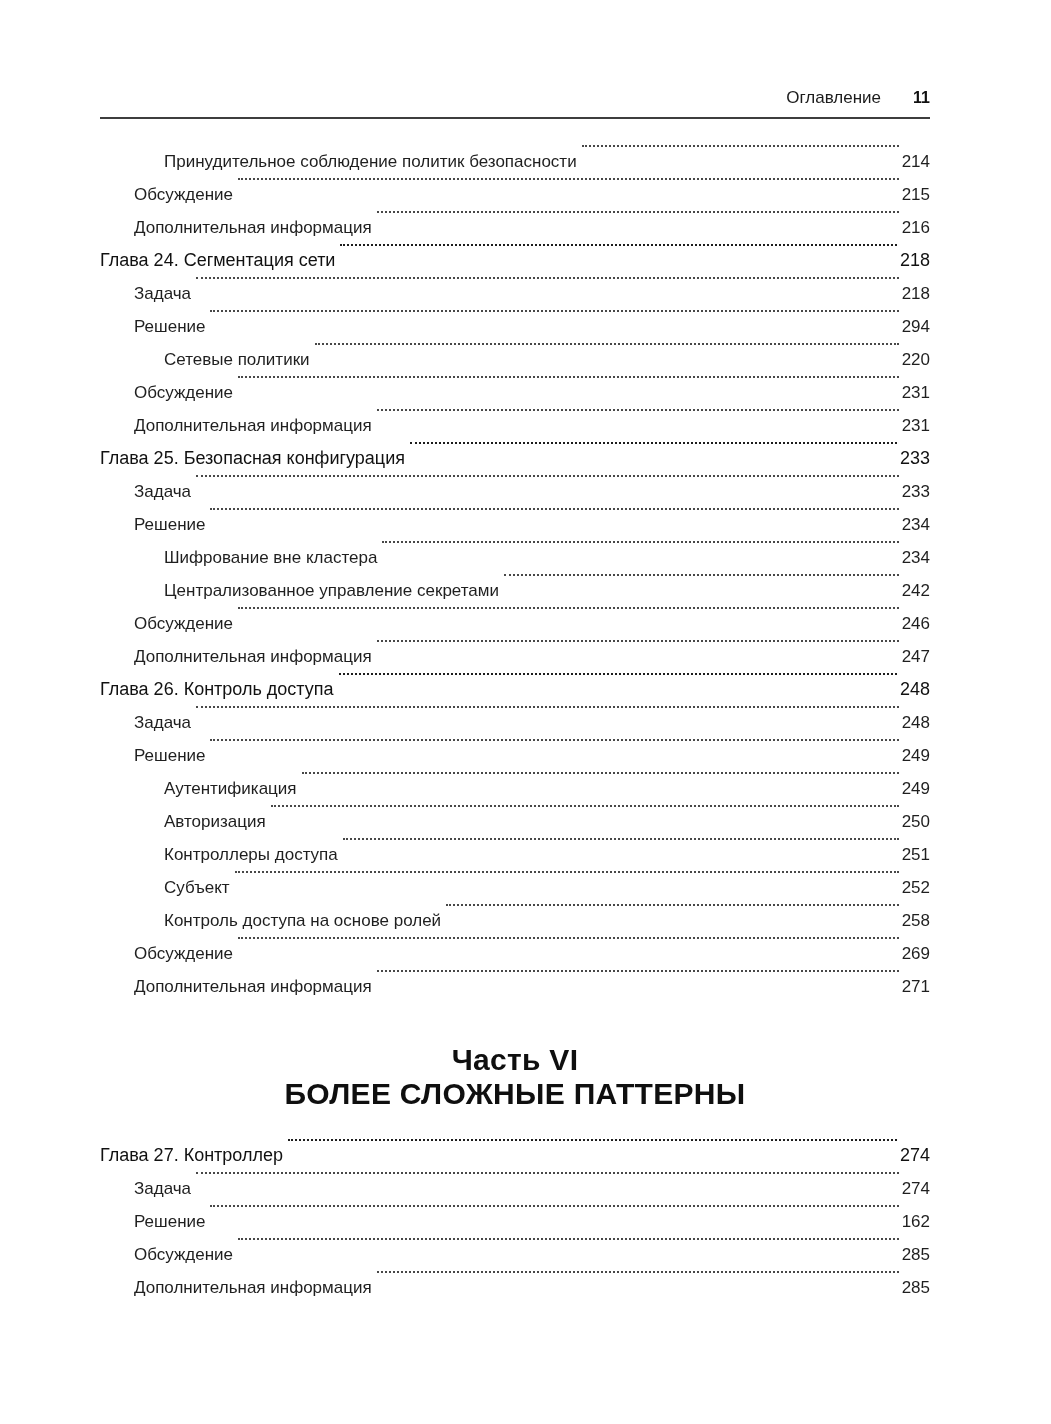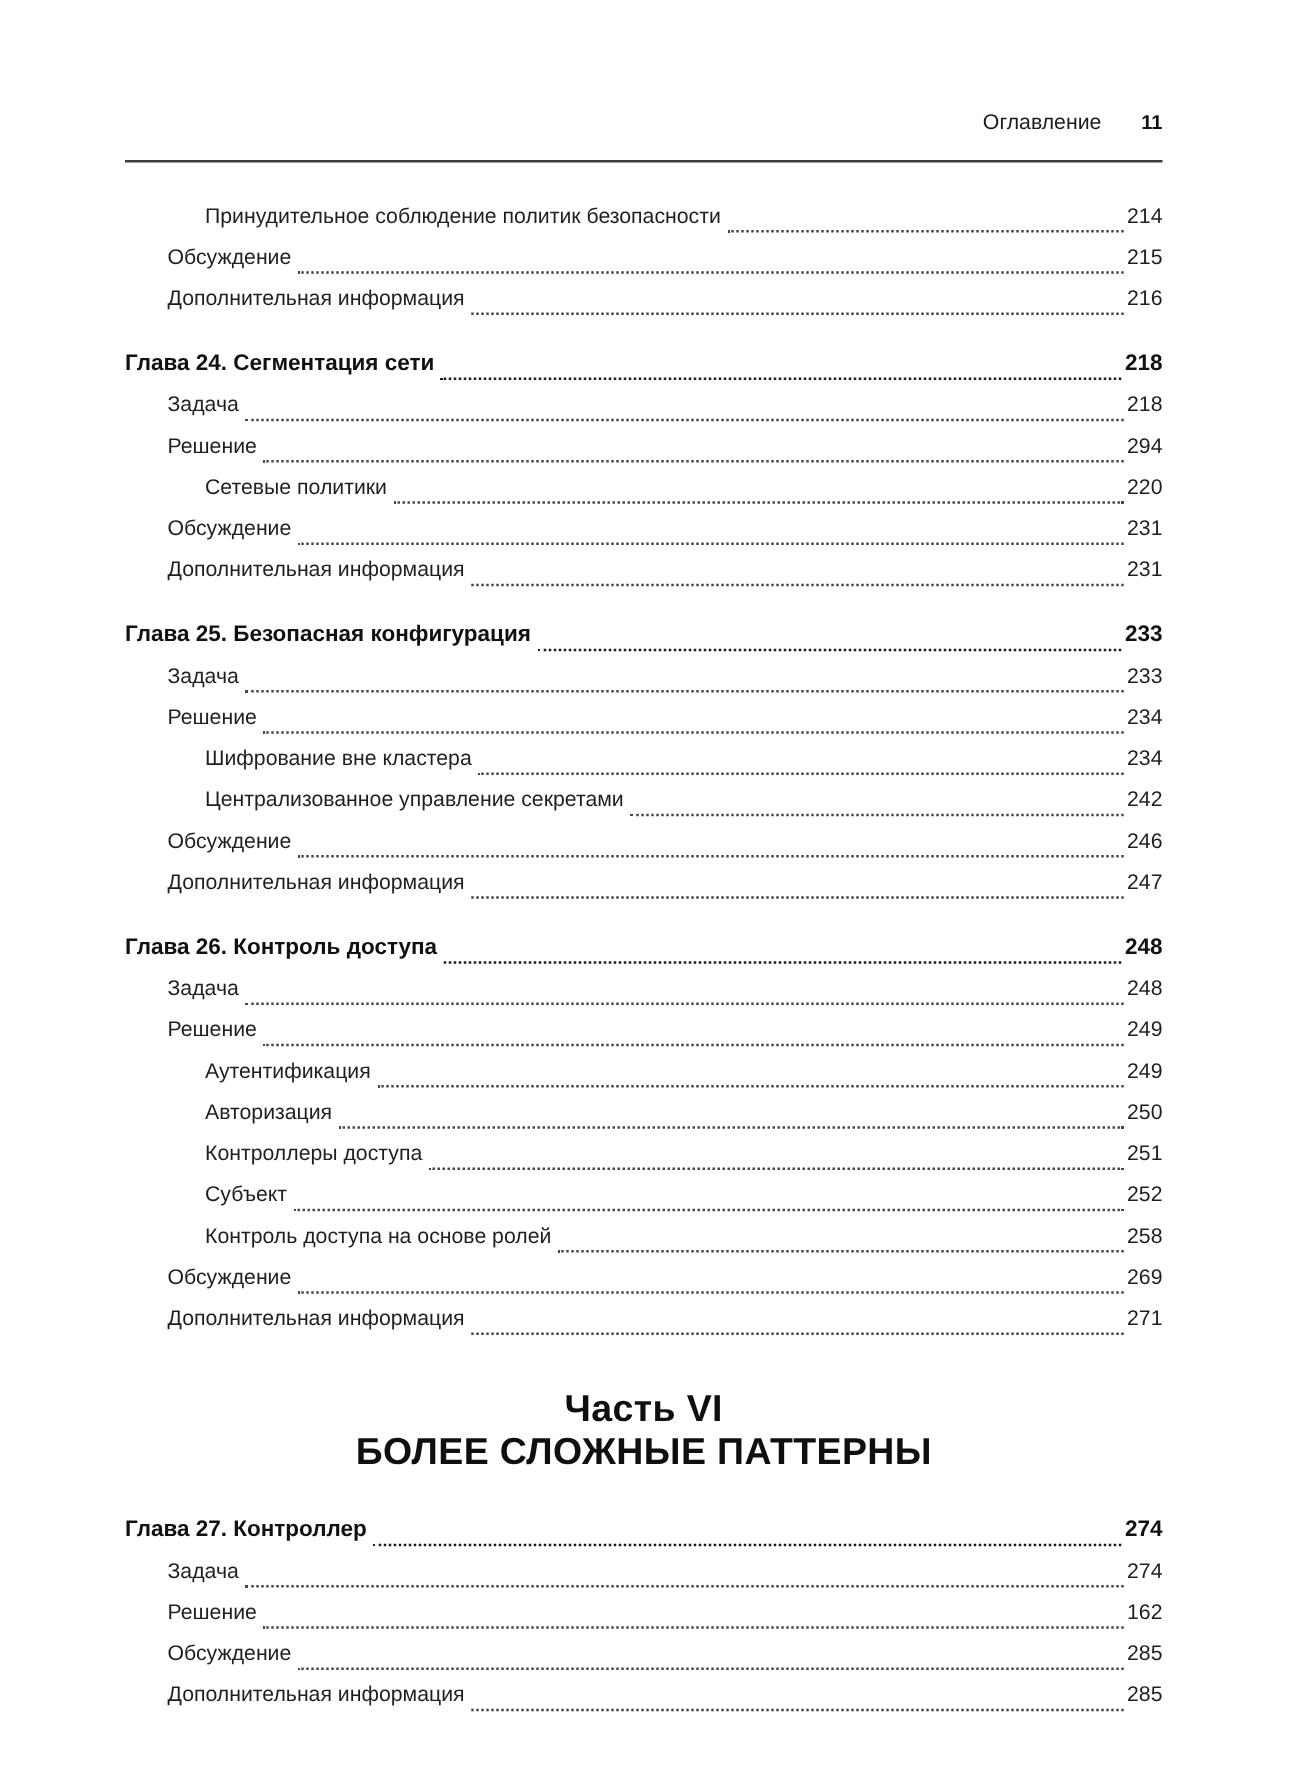--- a/index.html
+++ b/index.html
@@ -15,53 +15,52 @@
     width: 1051px;
     height: 1424px;
     background: #ffffff;
     padding: 88px 121px 0 100px;
   }
   .running-header {
     display: flex;
     justify-content: flex-end;
     align-items: baseline;
     gap: 32px;
-    padding-bottom: 20px;
+    padding-bottom: 9px;
   }
   .running-header .label {
     font-size: 17px;
     color: #1c1c1c;
   }
   .running-header .pagenum {
     font-size: 16px;
     font-weight: 700;
     color: #101010;
   }
   .header-rule {
     border-top: 2px solid #3d3d3d;
   }
   .toc {
     margin-top: 26px;
   }
   .toc-row {
     display: flex;
-    align-items: flex-end;
+    align-items: flex-start;
     height: 33px;
     line-height: 33px;
     font-size: 17px;
     color: #1f1f1f;
     white-space: nowrap;
   }
   .toc-row.level-1 { padding-left: 34px; }
   .toc-row.level-2 { padding-left: 64px; }
   .toc-row.bold {
-    font-weight: 700;
+    font-weight: 400;
     font-size: 18px;
     color: #111111;
-    margin-top: 19px;
   }
   .toc-title { flex: 0 0 auto; }
   .leader {
     flex: 1 1 auto;
     height: 0;
     border-bottom: 2px dotted #484848;
     margin: 0 3px 3px 5px;
     min-width: 20px;
   }
   .toc-row.bold .leader {

